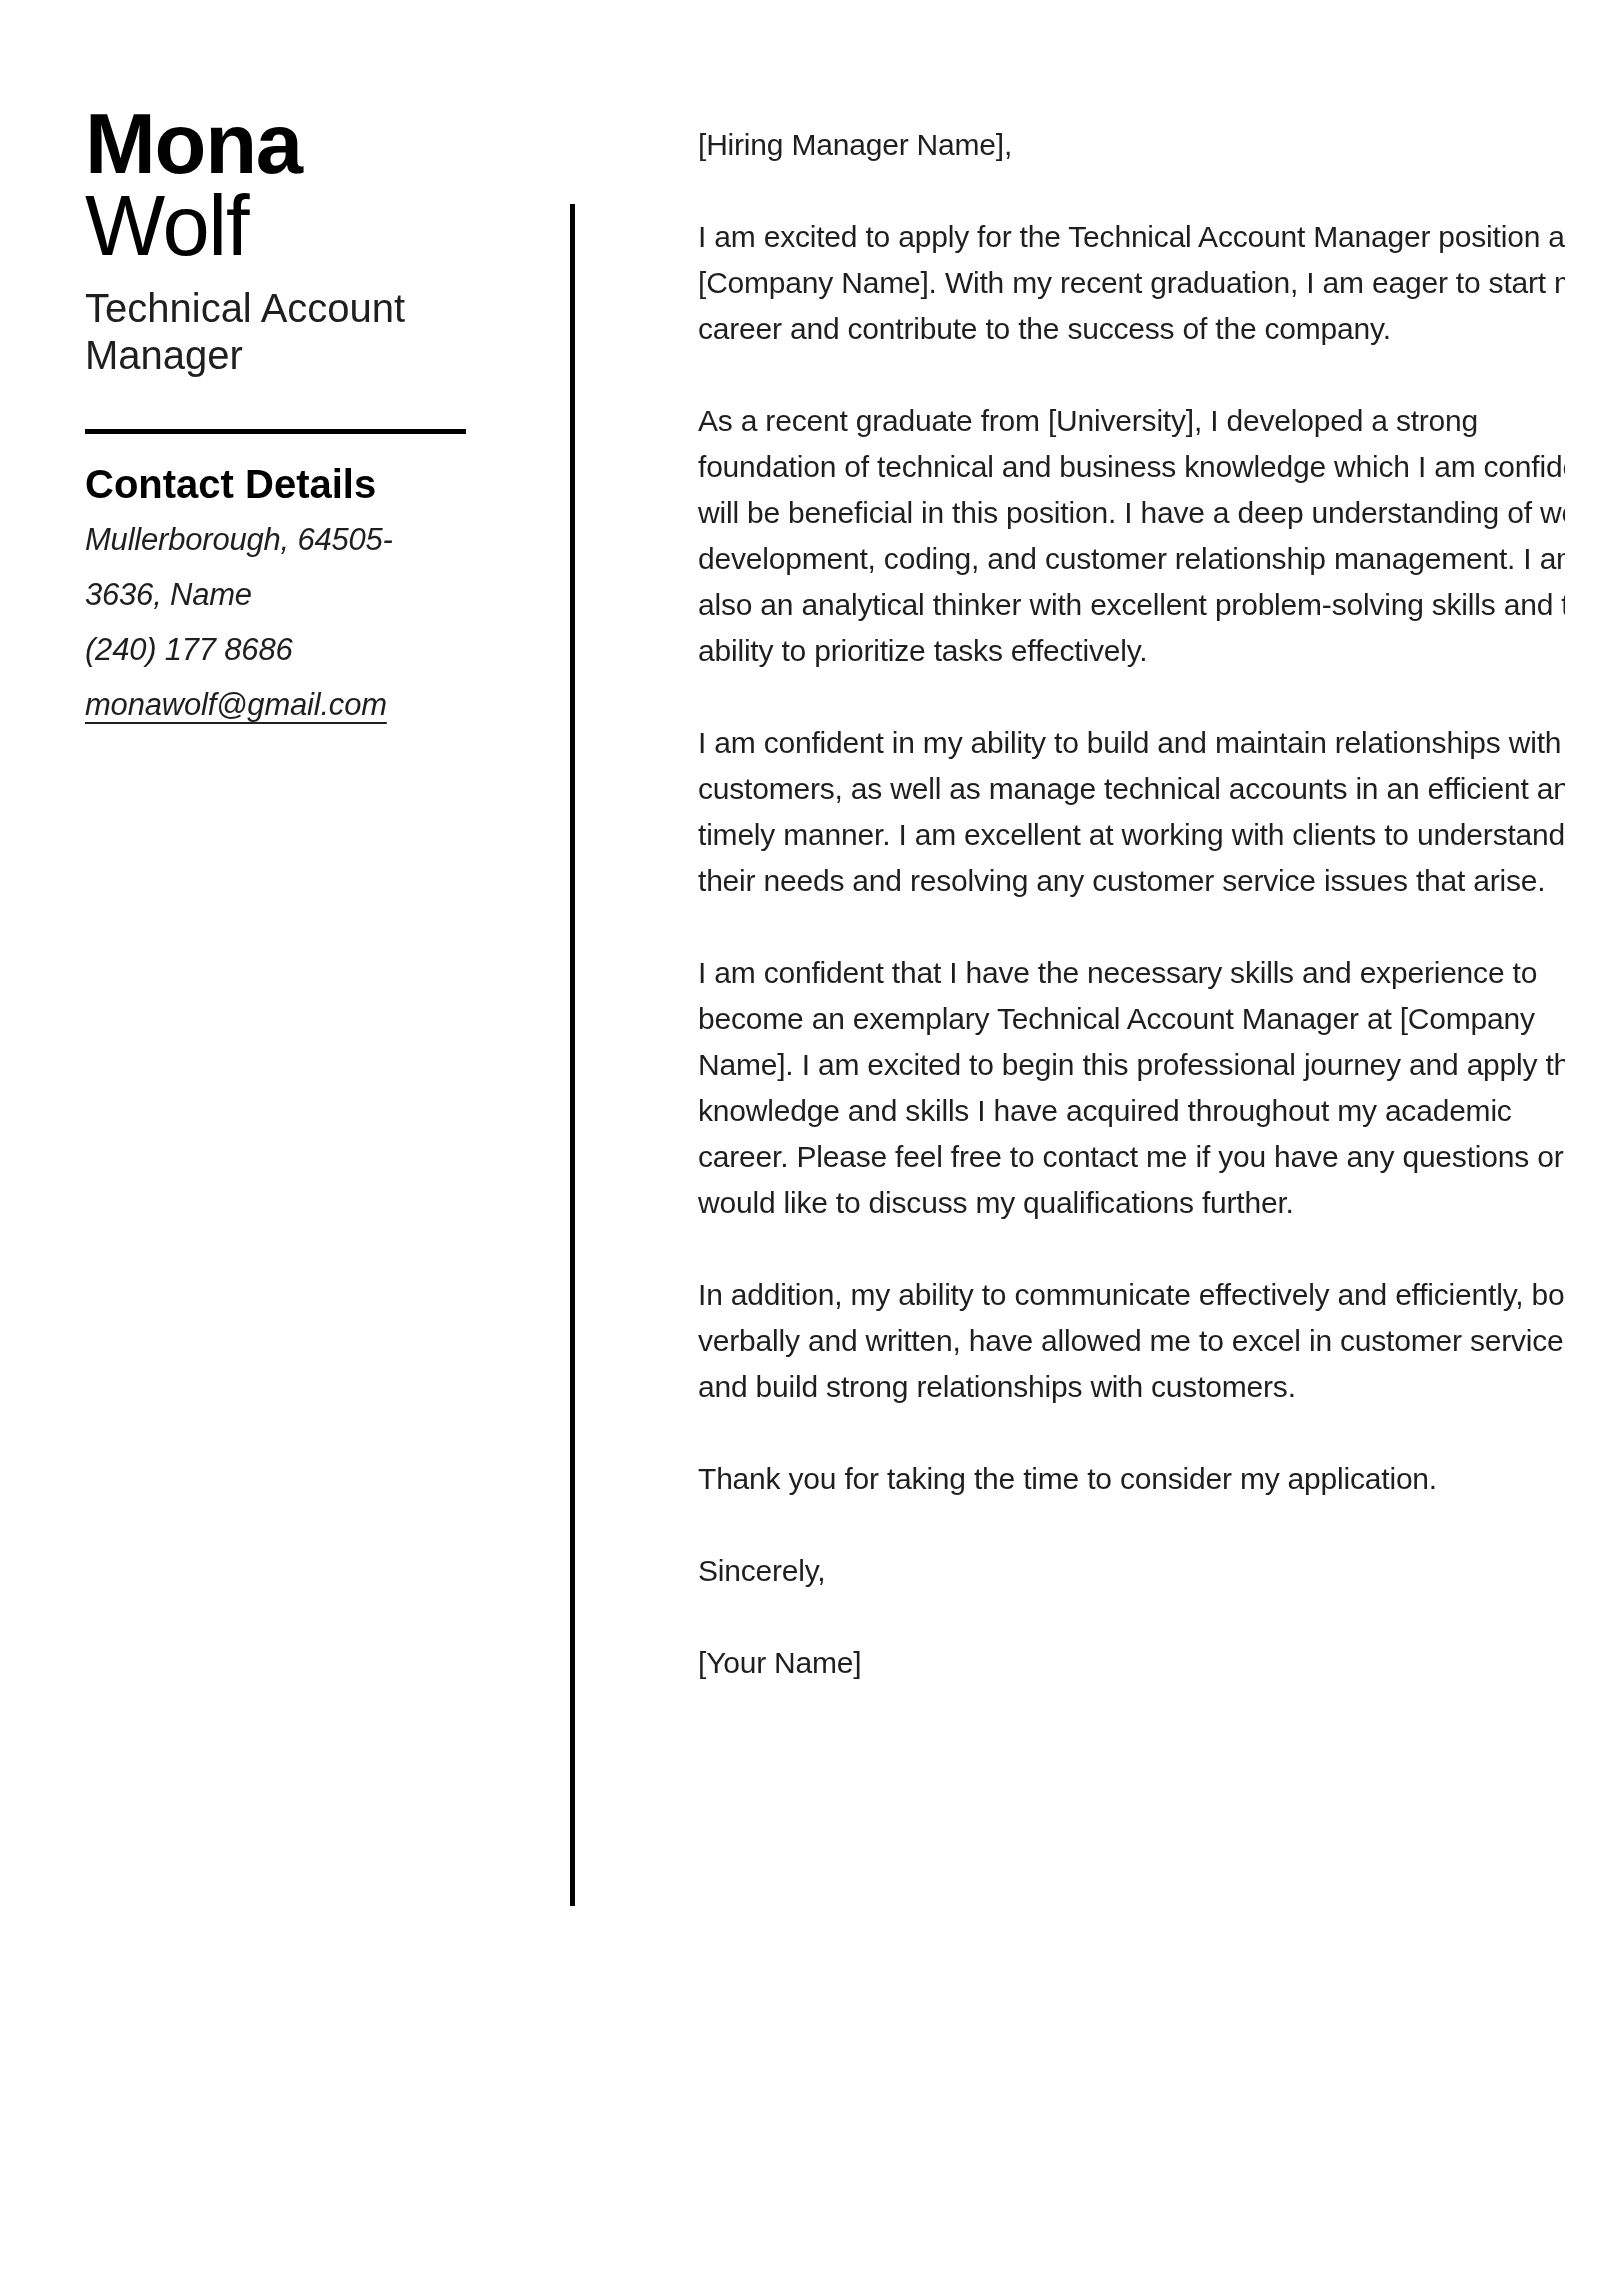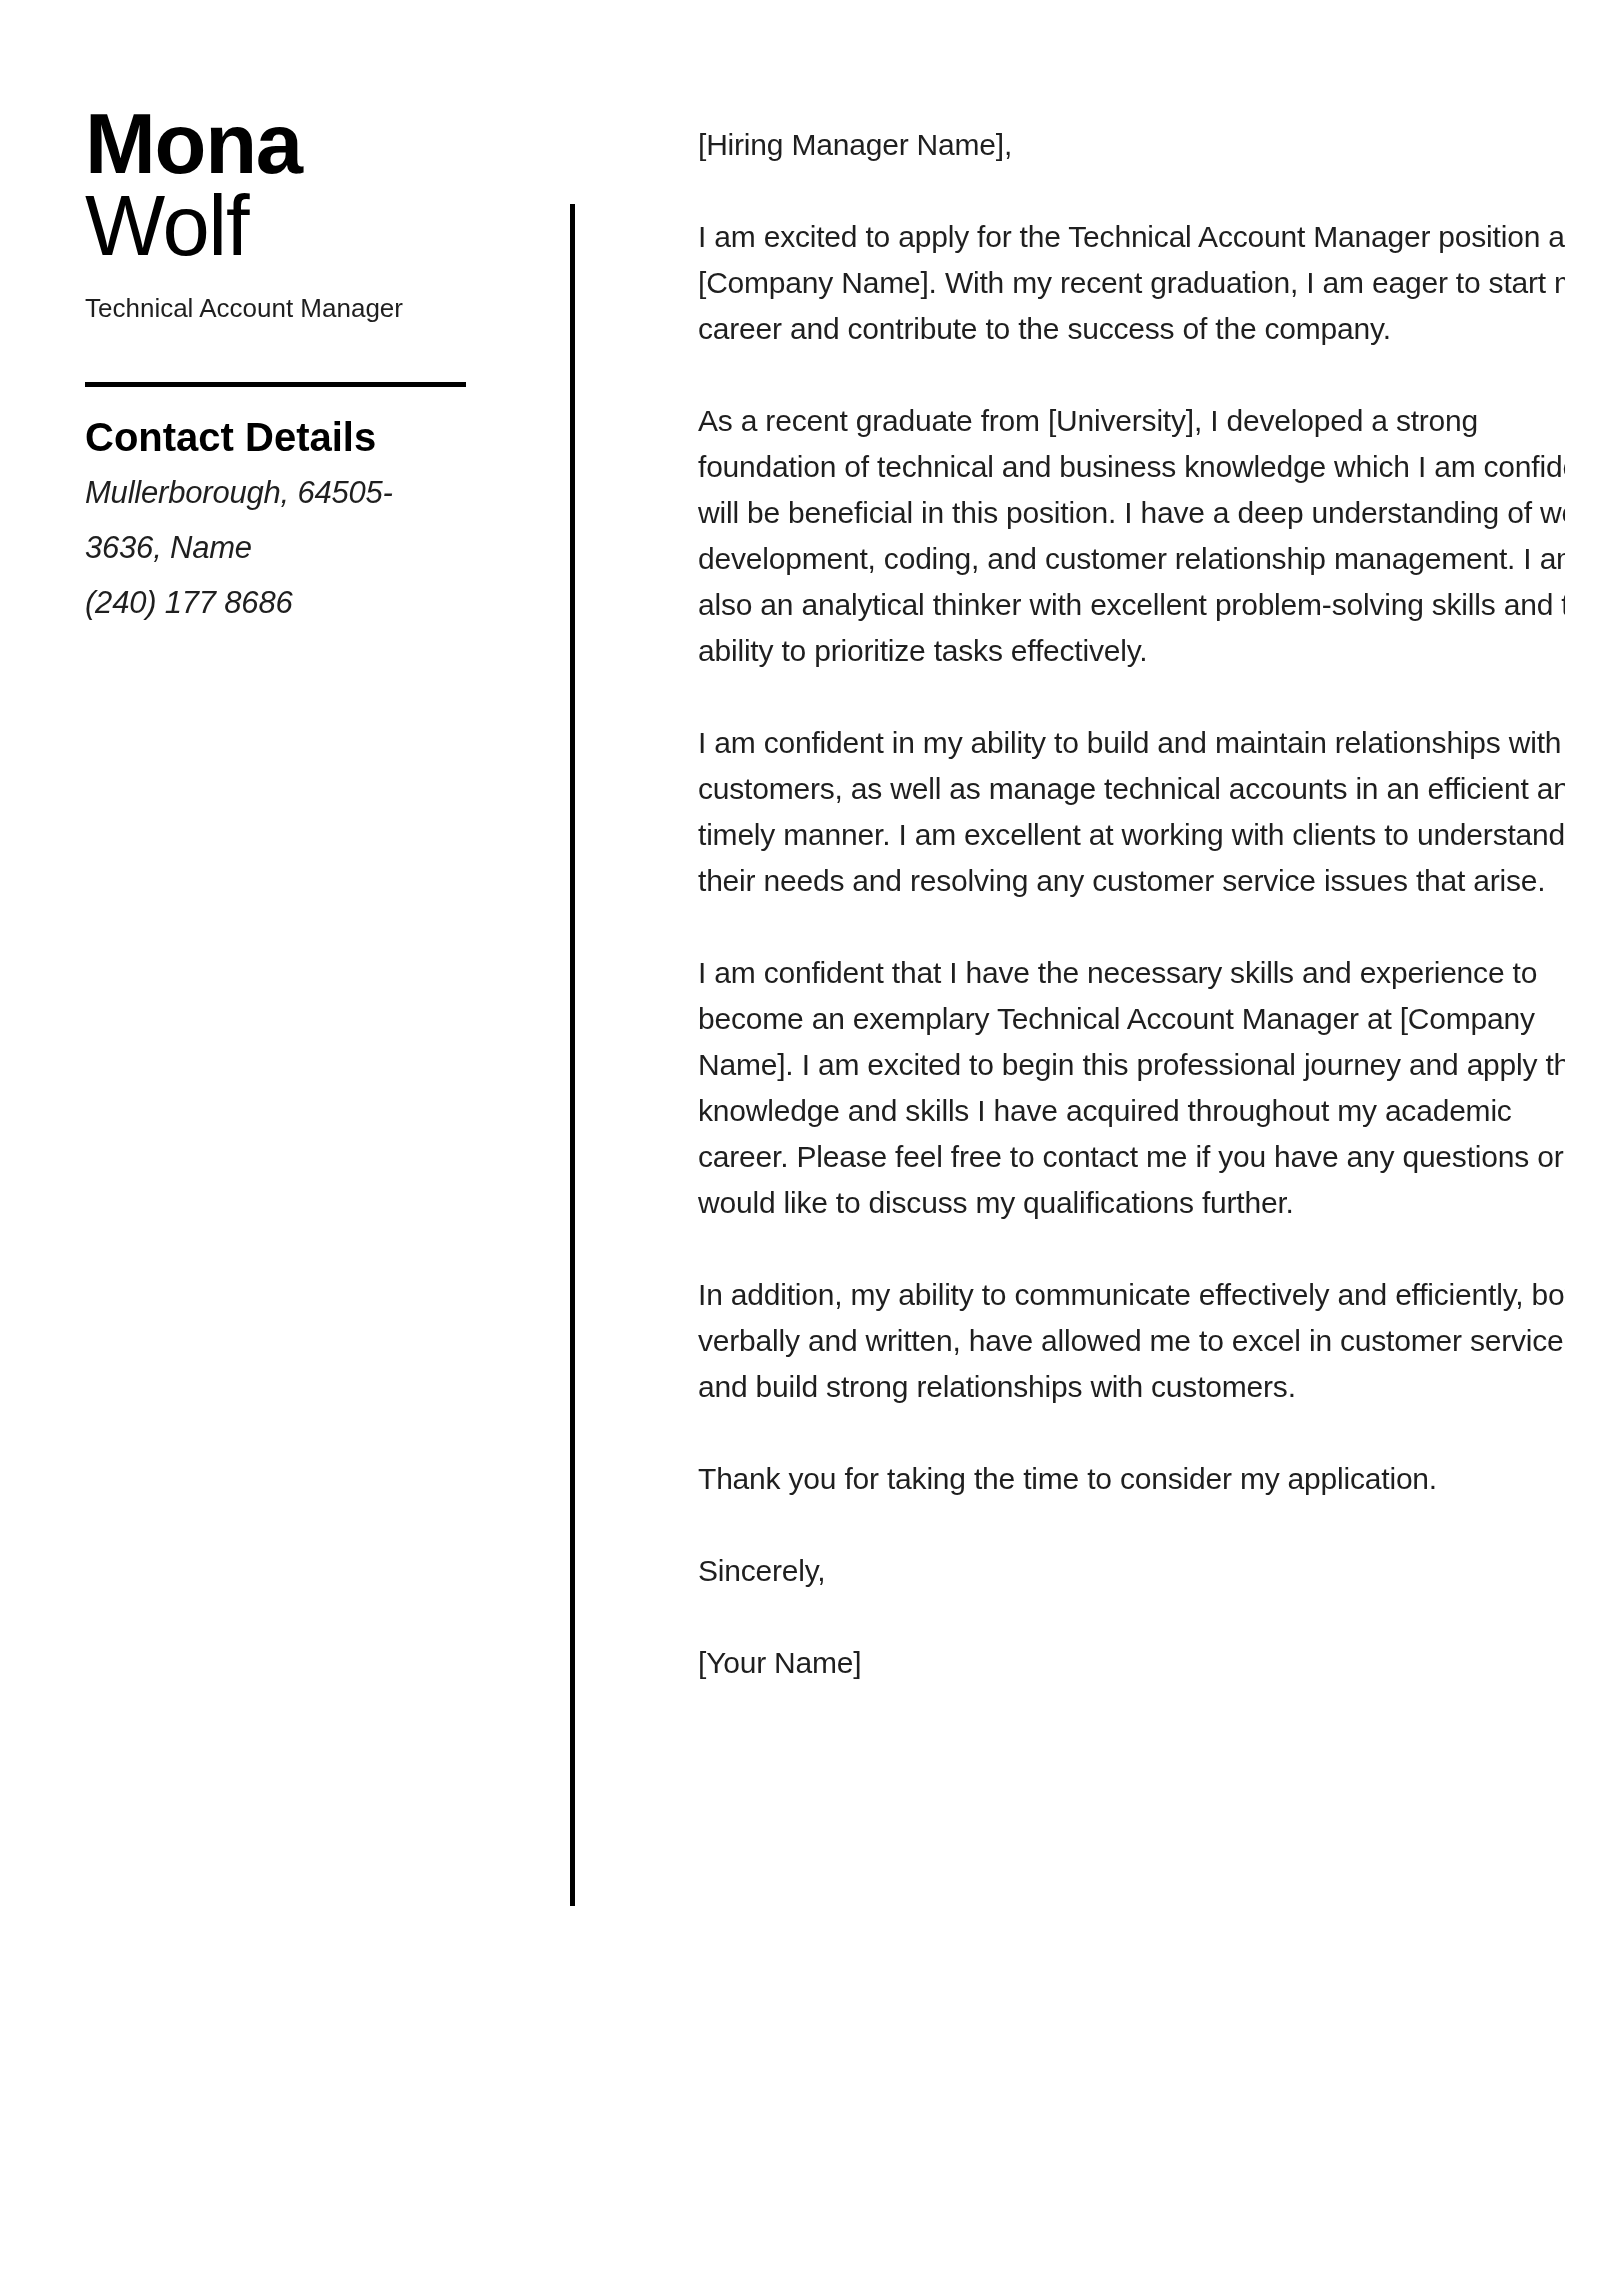--- a/index.html
+++ b/index.html
@@ -24,21 +24,21 @@
     color: var(--heading, #000000);
     font-size: 85px;
     line-height: 82px;
     letter-spacing: -1.3px;
   }
   .name .first { font-weight: 700; }
   .name .last  { font-weight: 400; }
   .job-title {
     margin-top: 18.3px;
     width: 340px;
-    font-size: 26px;
+    font-size: 40px;
     line-height: 47px;
     font-weight: 400;
     color: var(--text, #1f1f1f);
   }
   .rule {
     margin-top: 50px;
     width: 381px;
     height: 4.6px;
     background: var(--rule, #000000);
   }
@@ -101,20 +101,23 @@
     <div class="job-title">Technical Account Manager</div>
 
     <div class="rule"></div>
 
     <div class="contact-heading">Contact Details</div>
 
     <div class="contact-list">
       <div>Mullerborough, 64505-</div>
       <div>3636, Name</div>
       <div>(240) 177 8686</div>
+      <div>
+        <a class="email-link">monawolf@gmail.com</a>
+      </div>
     </div>
   </div>
 
   <div class="vertical-divider"></div>
 
   <div class="letter">
     <div class="line salutation">[Hiring Manager Name],</div>
 
     <div id="letter-paragraphs">
         <p>I am excited to apply for the Technical Account Manager position at [Company Name]. With my recent graduation, I am eager to start my career and contribute to the success of the company.</p>

